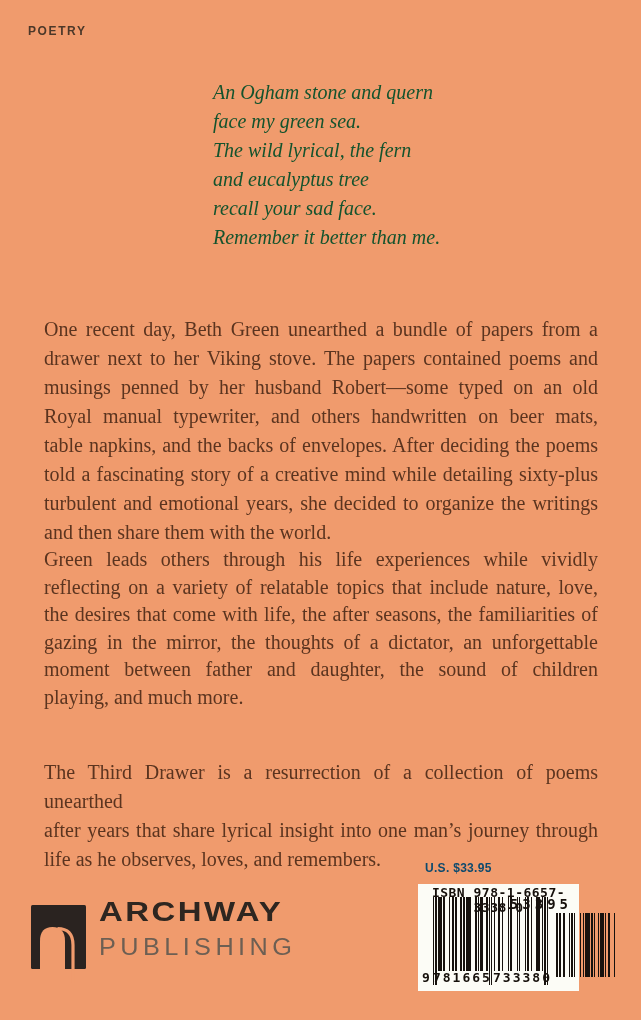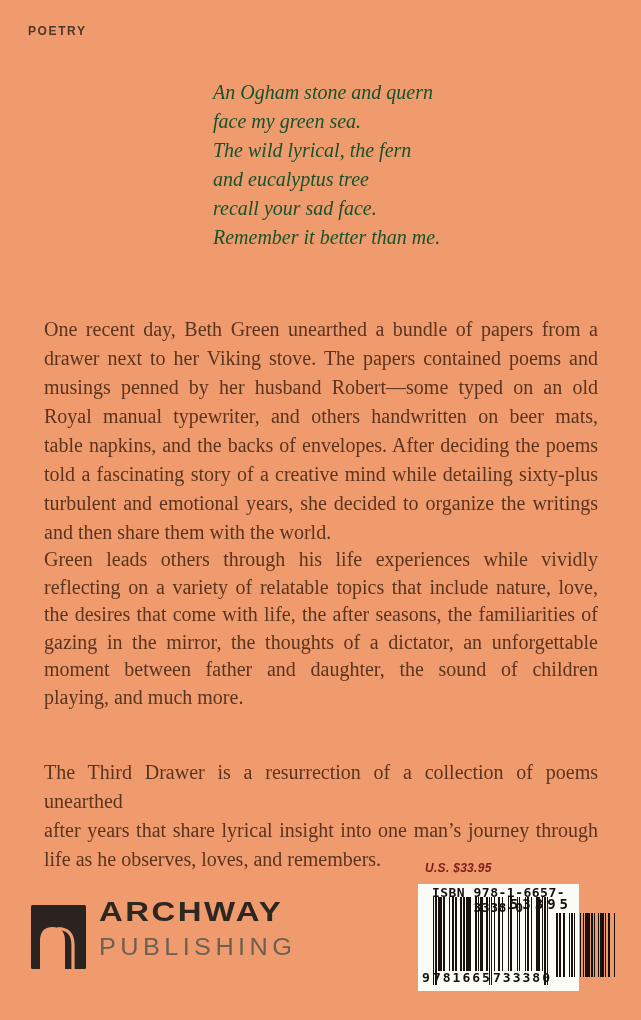--- a/index.html
+++ b/index.html
@@ -16,21 +16,21 @@
   }
   .poem{font-style:italic;font-size:20px;line-height:29px;color:#14532d;}
   .para{font-size:20px;width:554px;left:44px;color:#5B341F;}
   .lh29{line-height:29px;margin-top:47px;}
   .lh27{line-height:27.5px;}
   .lines-justify .tline{text-align:justify;text-align-last:justify;}
   .lines-justify .tline:last-child{text-align-last:left;}
   .italic{}
   .price{
     font-family:"Liberation Sans", sans-serif;
-    font-size:12px;font-weight:600;color:#7f1d1d;letter-spacing:.3px;font-style:italic;
+    font-size:12px;font-weight:600;color:#0c4a6e;letter-spacing:.3px;
   }
   .bcbox{
     left:418px;top:884px;width:161px;height:107px;background:#FCFCF6;
   }
   .mono{font-family:"DejaVu Sans Mono", monospace;font-weight:bold;color:#16100B;}
   .isbn-line{left:0;top:1px;width:100%;text-align:center;font-size:13px;letter-spacing:.5px;}
   .addon-num{top:12px;right:7px;font-size:14px;letter-spacing:4px;}
   .bc-digits{
     left:4px;top:86px;width:130px;display:flex;justify-content:space-between;
     font-size:13px;letter-spacing:2px;

